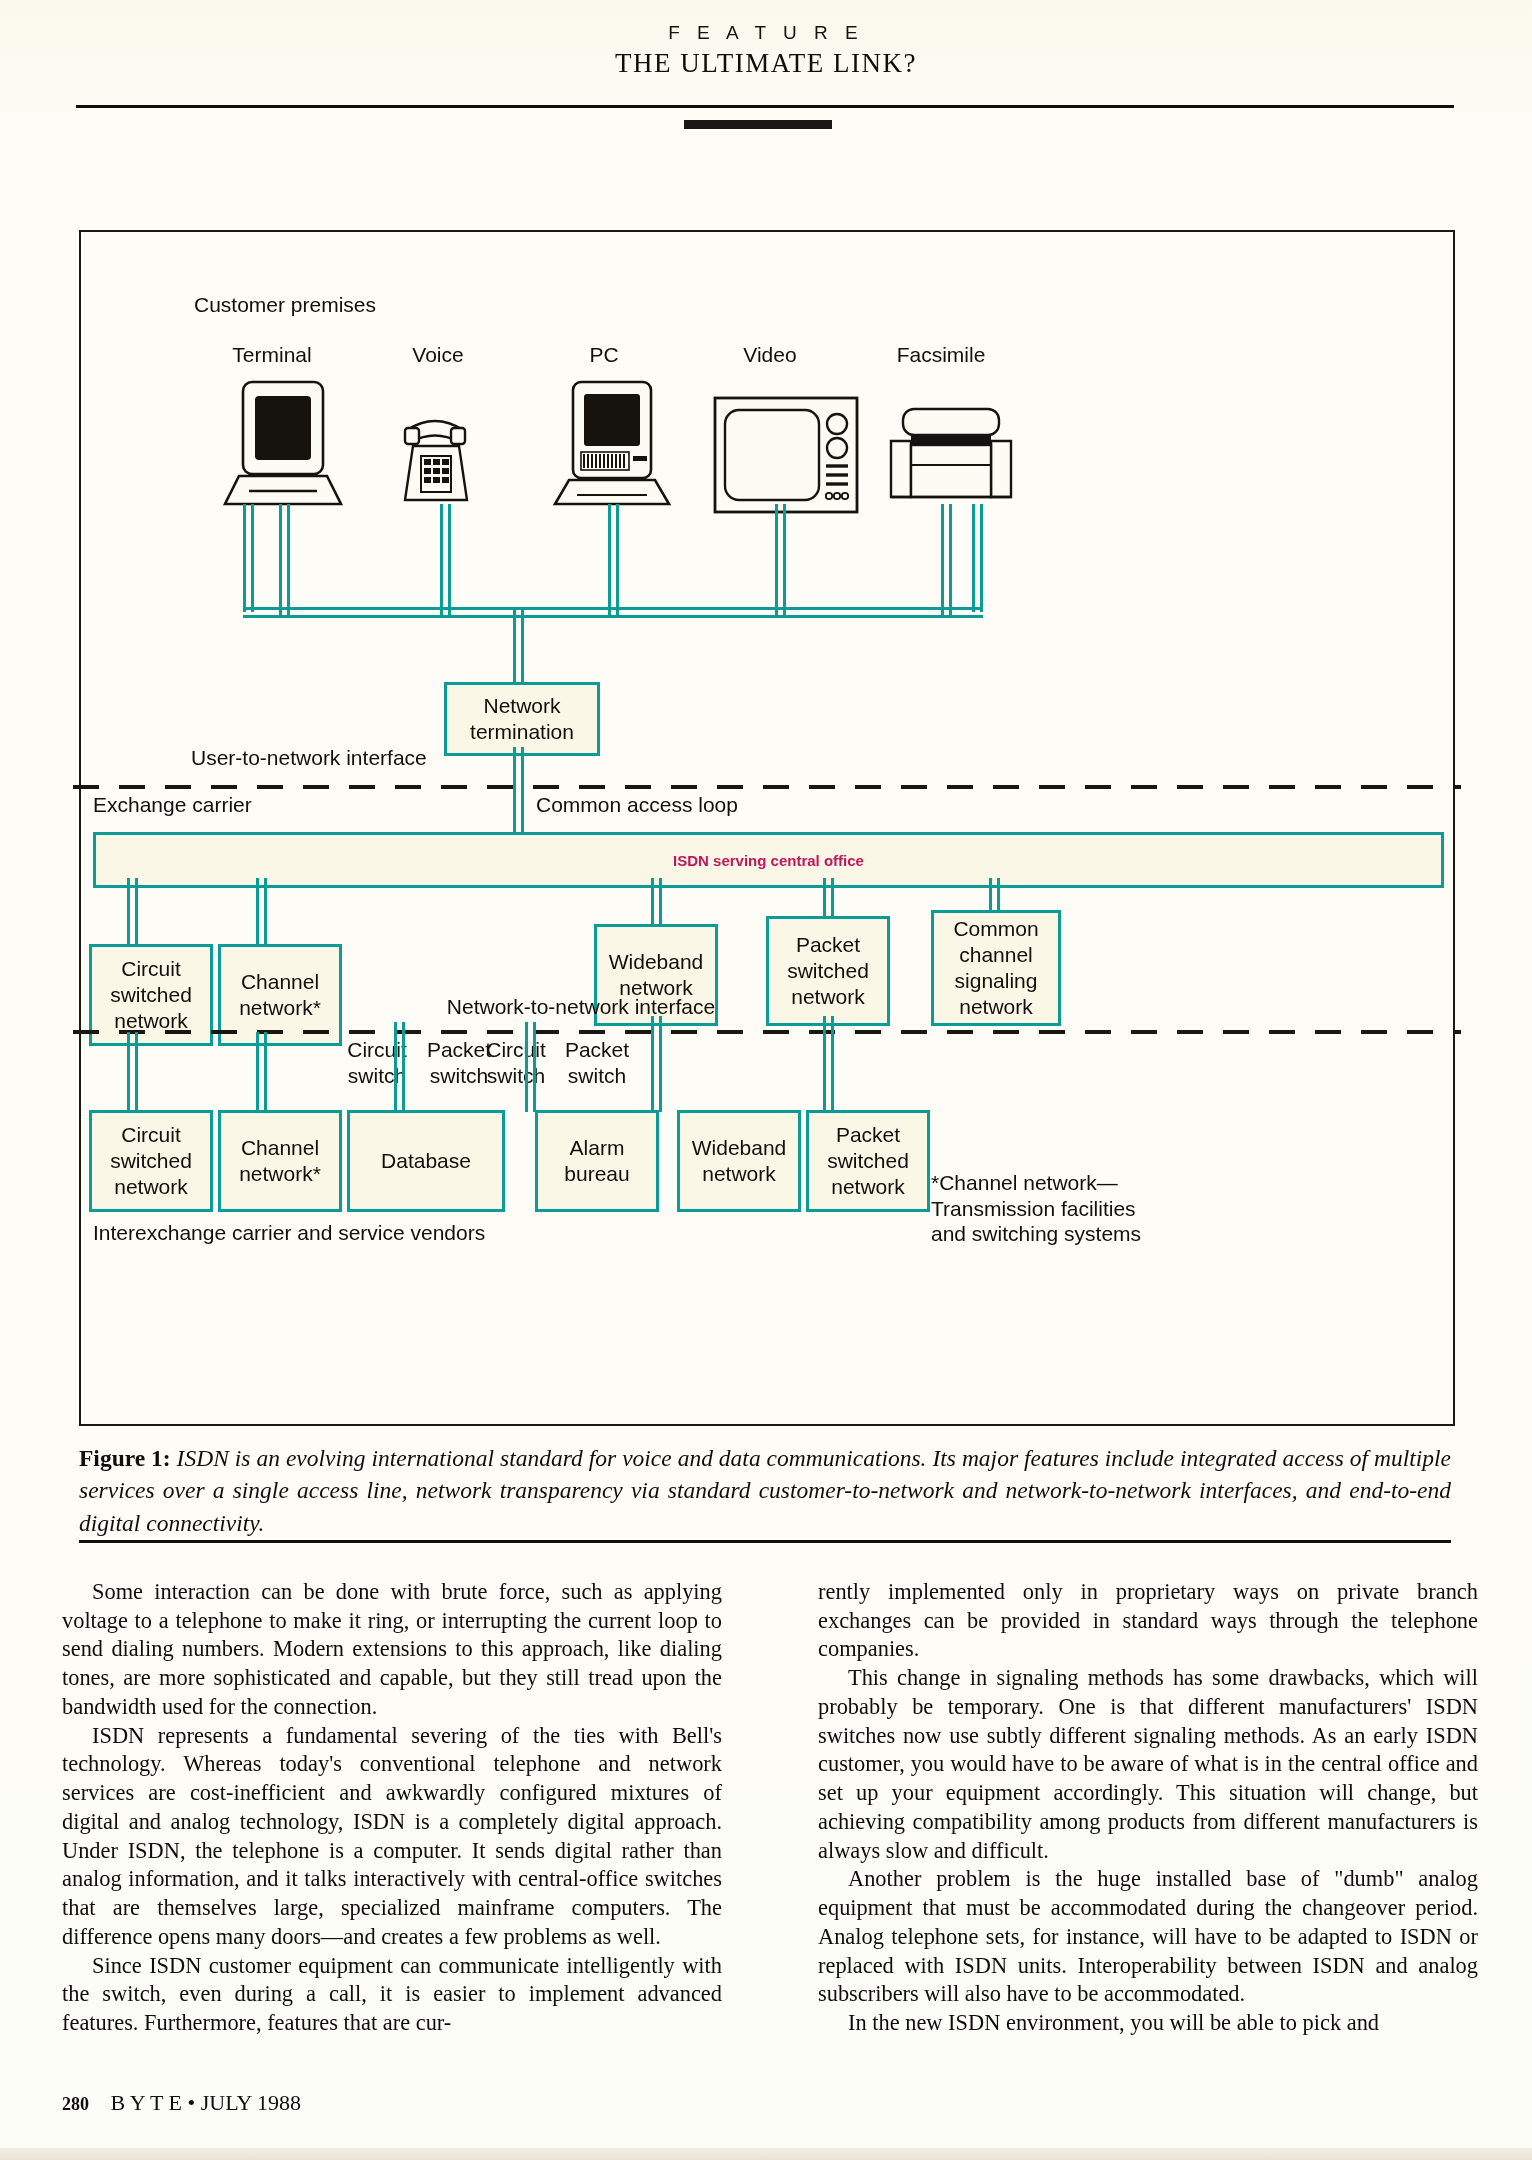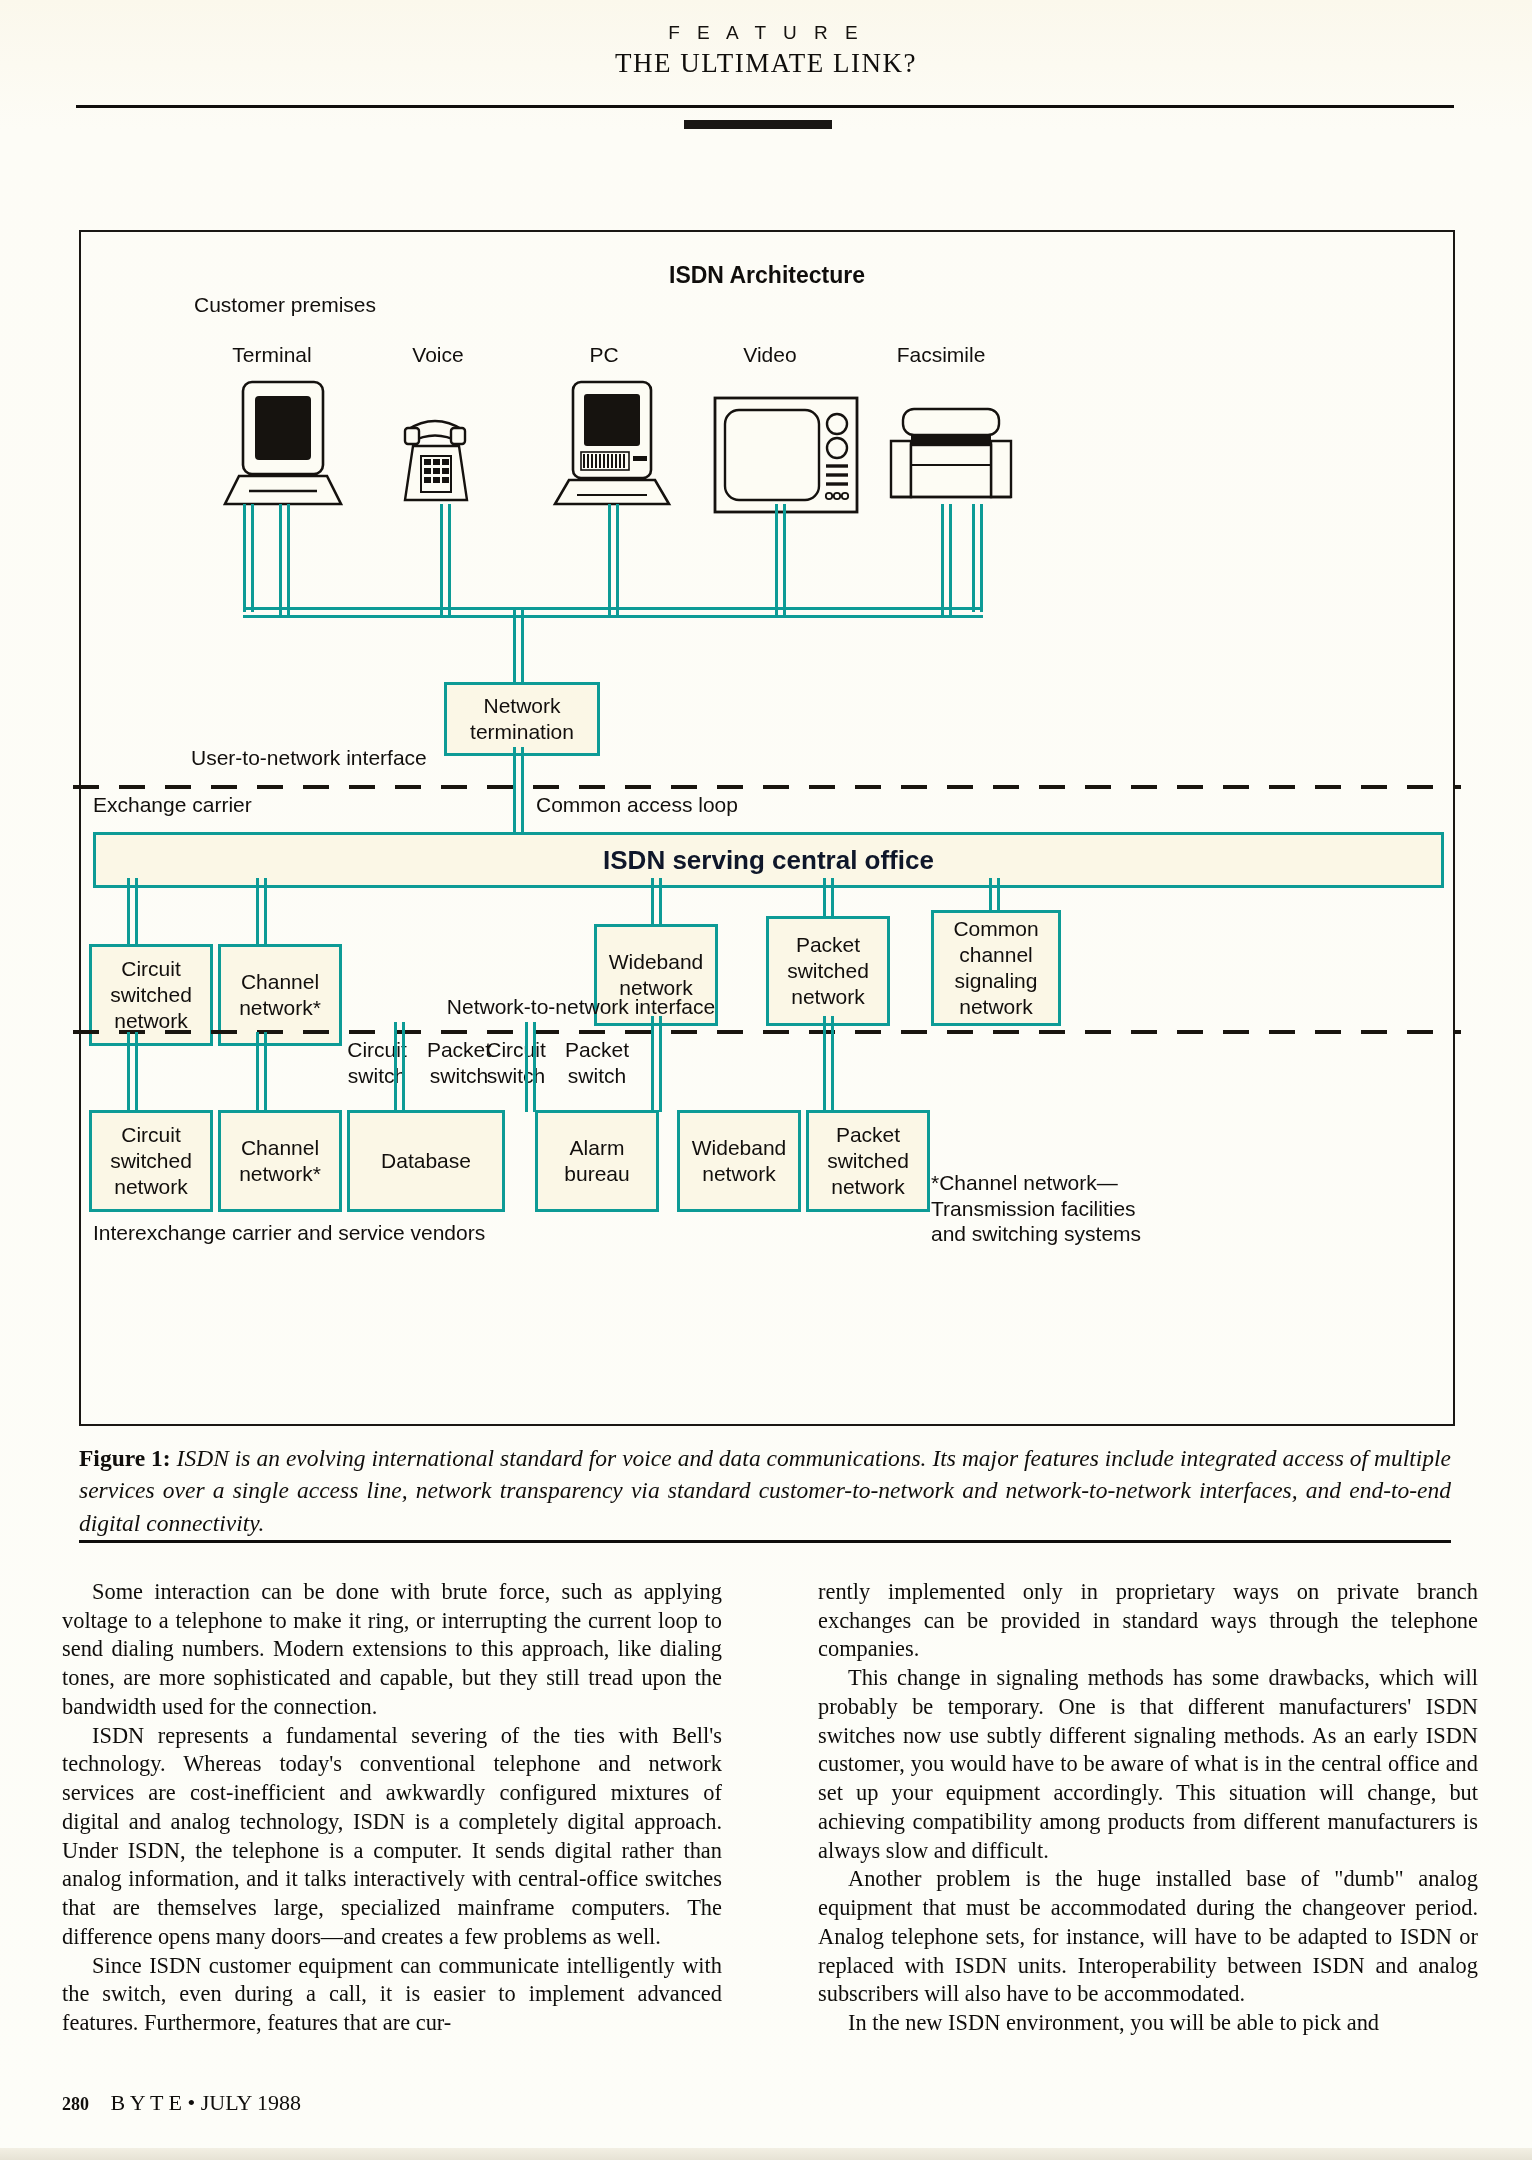--- a/index.html
+++ b/index.html
@@ -33,21 +33,21 @@
   
   .pipeV{position:absolute;width:11px;background:
       linear-gradient(90deg,#0d9b96 0 3px,transparent 3px calc(100% - 3px),#0d9b96 calc(100% - 3px) 100%);}
   .pipeH{position:absolute;height:11px;background:
       linear-gradient(180deg,#0d9b96 0 3px,transparent 3px calc(100% - 3px),#0d9b96 calc(100% - 3px) 100%);}
 
   .nbox{position:absolute;border:3px solid #0d9b96;background:#fbf7e6;
         font-family:"Liberation Sans",sans-serif;font-size:21px;color:#120f0d;
         display:flex;align-items:center;justify-content:center;text-align:center;line-height:1.25;}
   .cobar{position:absolute;border:3px solid #0d9b96;background:#fbf7e6;
-         font-family:"Liberation Sans",sans-serif;font-weight:bold;font-size:26px;color:#0f172a;
+         font-family:"Liberation Sans",sans-serif;font-weight:bold;font-size:15px;color:#be185d;
          display:flex;align-items:center;justify-content:center;}
 
   .dashrow{position:absolute;height:4px;
      background:repeating-linear-gradient(90deg,#19150f 0 26px,transparent 26px 46px);}
 
   
   .dev{position:absolute;}
 
   
   .caption{position:absolute;left:79px;top:1442px;width:1372px;
@@ -75,21 +75,20 @@
 <body>
 
 <div class="page">
 
   <div class="kicker">F E A T U R E</div>
   <div class="headline">THE  ULTIMATE  LINK?</div>
   <div class="rule-top"></div>
   <div class="rule-tab"></div>
 
   <div class="figbox">
-    <div class="fig-title">ISDN Architecture</div>
 
     <div class="lbl" style="left:113px;top:60px;">Customer premises</div>
 
     <div class="lbl" style="left:131px;top:110px;width:120px;text-align:center;">Terminal</div>
     <div class="lbl" style="left:297px;top:110px;width:120px;text-align:center;">Voice</div>
     <div class="lbl" style="left:463px;top:110px;width:120px;text-align:center;">PC</div>
     <div class="lbl" style="left:629px;top:110px;width:120px;text-align:center;">Video</div>
     <div class="lbl" style="left:790px;top:110px;width:140px;text-align:center;">Facsimile</div>
 
     <div class="dev" style="left:140px;top:148px;">

